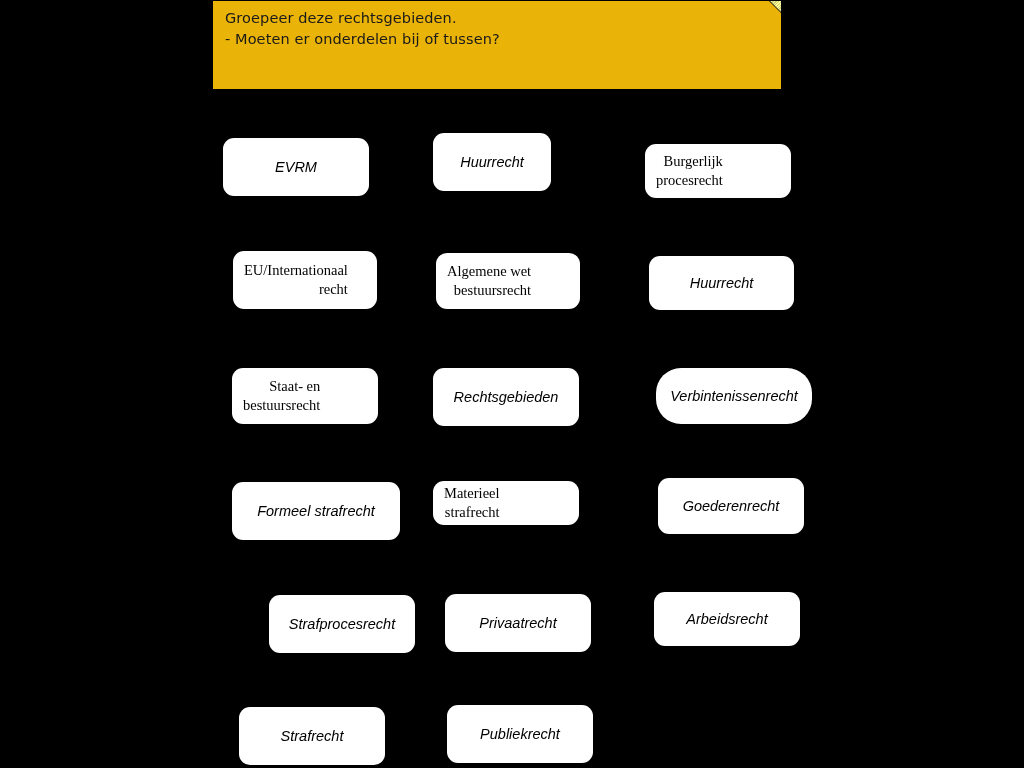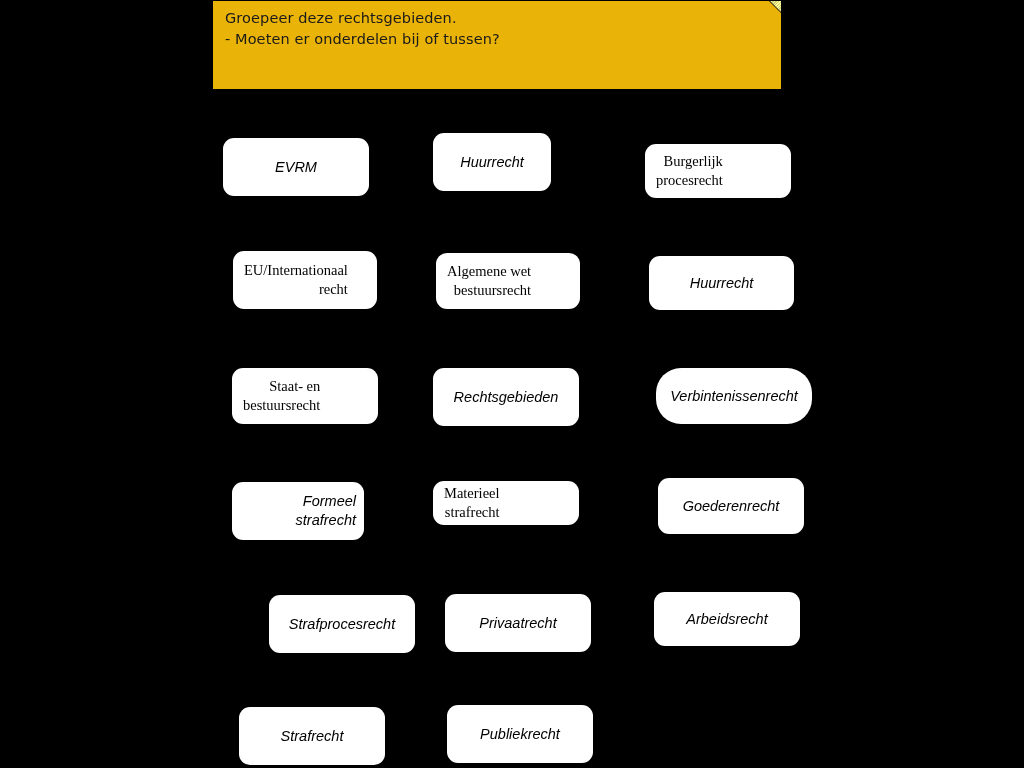--- a/index.html
+++ b/index.html
@@ -129,21 +129,21 @@
       <div class="node left" style="left: 232px; top: 368px; width: 146px; height: 56px;">
         <span class="node-label">Staat- en
 bestuursrecht</span>
       </div>
       <div class="node center" style="left: 433px; top: 368px; width: 146px; height: 58px;">
         <span class="node-label">Rechtsgebieden</span>
       </div>
       <div class="node center" style="left: 656px; top: 368px; width: 156px; height: 56px; border-radius: 25px;">
         <span class="node-label">Verbintenissenrecht</span>
       </div>
-      <div class="node center" style="left: 232px; top: 482px; width: 132px; height: 58px;">
+      <div class="node center" style="left: 232px; top: 482px; width: 168px; height: 58px;">
         <span class="node-label">Formeel strafrecht</span>
       </div>
       <div class="node left" style="left: 433px; top: 481px; width: 146px; height: 44px;">
         <span class="node-label">Materieel
 strafrecht</span>
       </div>
       <div class="node center" style="left: 658px; top: 478px; width: 146px; height: 56px;">
         <span class="node-label">Goederenrecht</span>
       </div>
       <div class="node center" style="left: 237px; top: 595px; width: 146px; height: 58px; margin-left: 32px;">

